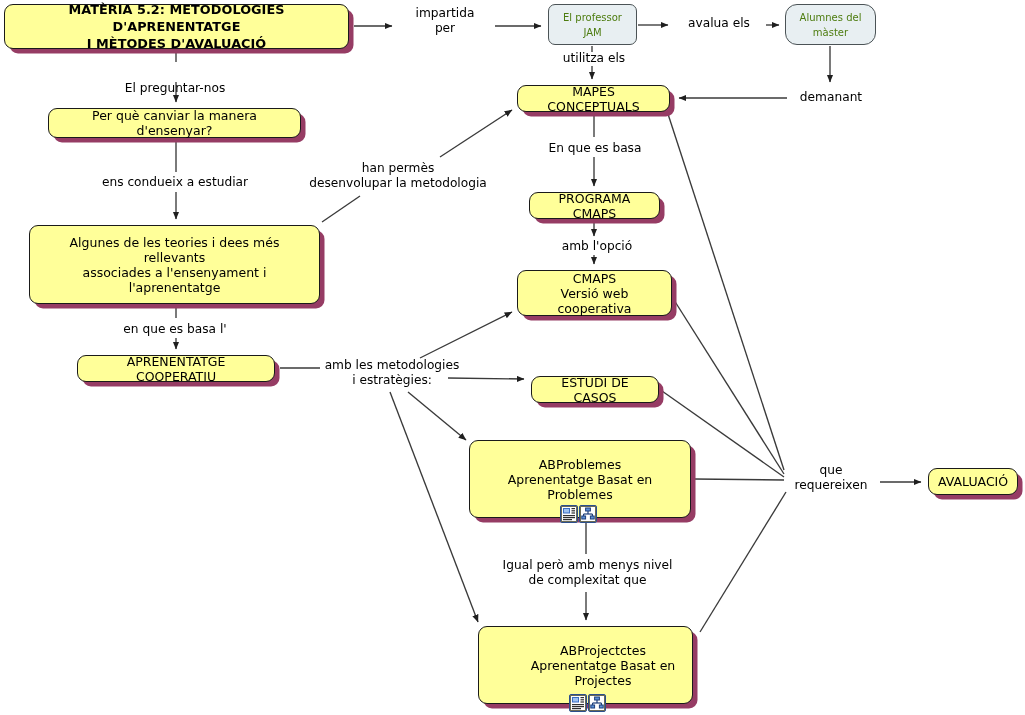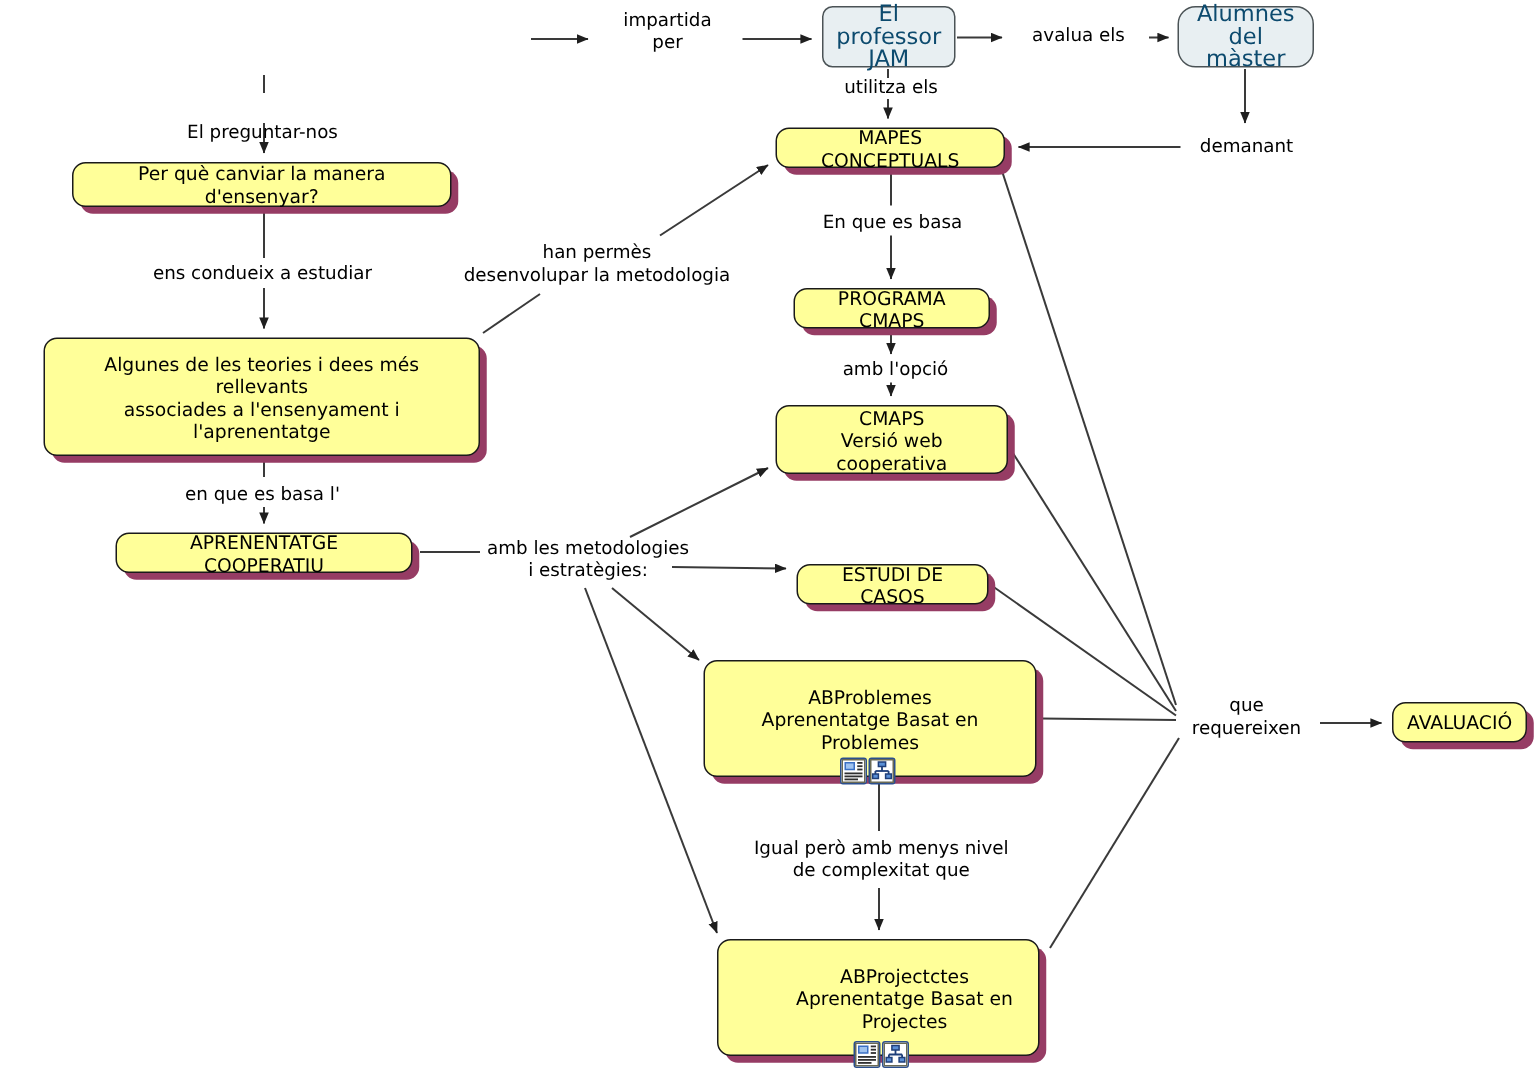--- a/index.html
+++ b/index.html
@@ -60,22 +60,22 @@
     font-size: 12.8px;
     line-height: 17px;
     letter-spacing: 0.05px;
   }
 
   
   .node.actor {
     background: #e8eff2;
     border: 1.1px solid #4b5356;
     box-shadow: none;
-    color: #0c4a6e;
-    font-size: 15px;
+    color: #4d7c0f;
+    font-size: 10px;
     line-height: 15px;
     padding: 13px 8px;
     border-radius: 7px;
   }
 
   
   .linklabel {
     position: absolute;
     text-align: center;
     color: #000000;
@@ -172,20 +172,24 @@
       <line x1="668" y1="114" x2="784" y2="470"></line>
       <line x1="674" y1="300" x2="784" y2="474"></line>
       <line x1="662" y1="391" x2="784" y2="477"></line>
       <line x1="694" y1="479" x2="784" y2="480"></line>
       <line x1="700" y1="632" x2="786" y2="492"></line>
 
       <line x1="880" y1="482" x2="921" y2="482" marker-end="url(#ah)"></line>
     </g>
   </svg>
 
+  <div class="node concept title" style="left:4px; top:4px; width:345px; height:45px;">
+    <span class="label">MATÈRIA 5.2: METODOLOGIES D'APRENENTATGE
+I MÈTODES D'AVALUACIÓ</span>
+  </div>
 
   <div class="node actor" style="left:548px; top:4px; width:89px; height:41px;">
     <span class="label">El professor
 JAM</span>
   </div>
 
   <div class="node actor" style="left:785px; top:4px; width:91px; height:41px;border-radius:12px;">
     <span class="label">Alumnes del
 màster</span>
   </div>

